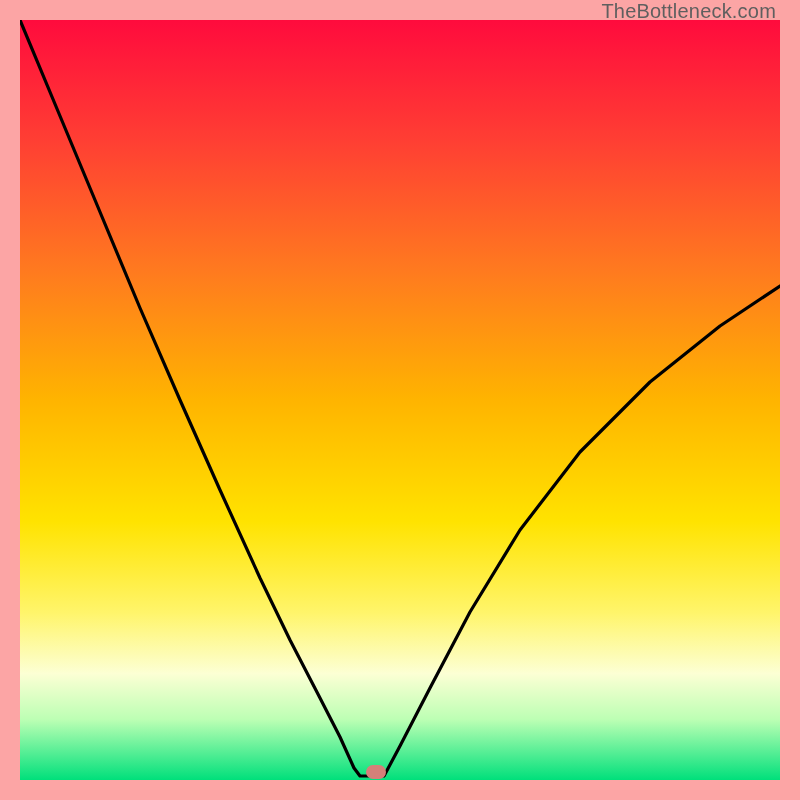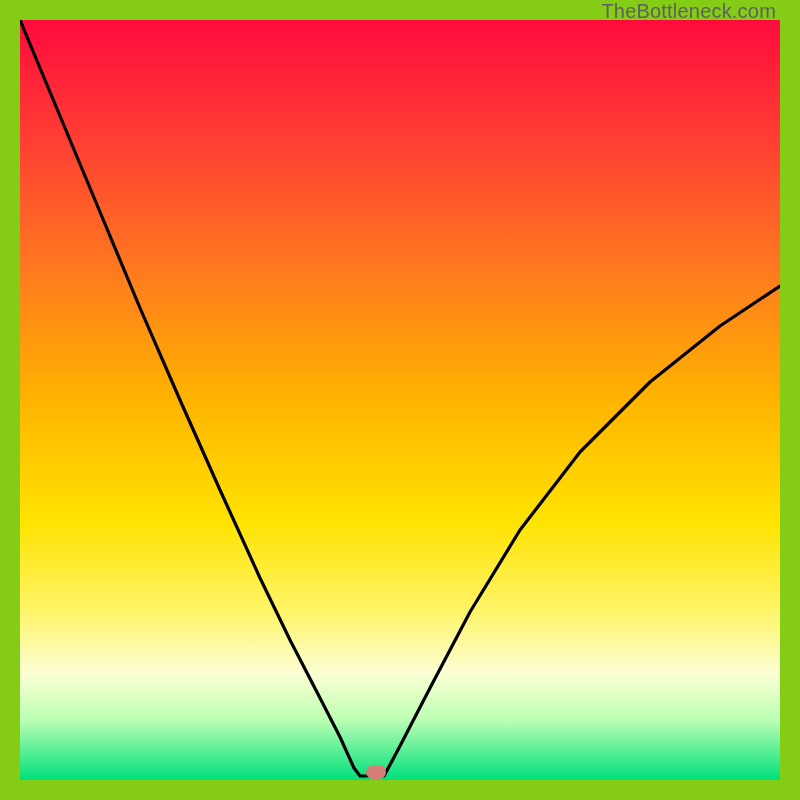--- a/index.html
+++ b/index.html
@@ -7,21 +7,21 @@
     padding: 0;
     width: 800px;
     height: 800px;
     overflow: hidden;
     font-family: Arial, Helvetica, sans-serif;
   }
   .frame {
     position: relative;
     width: 800px;
     height: 800px;
-    background: #84cc16;
+    background: #fca5a5;
   }
   .plot-area {
     position: absolute;
     left: 20px;
     top: 20px;
     width: 760px;
     height: 760px;
     background: linear-gradient(to bottom,
       #ff0b3d 0%,
       #ff3f33 16%,

